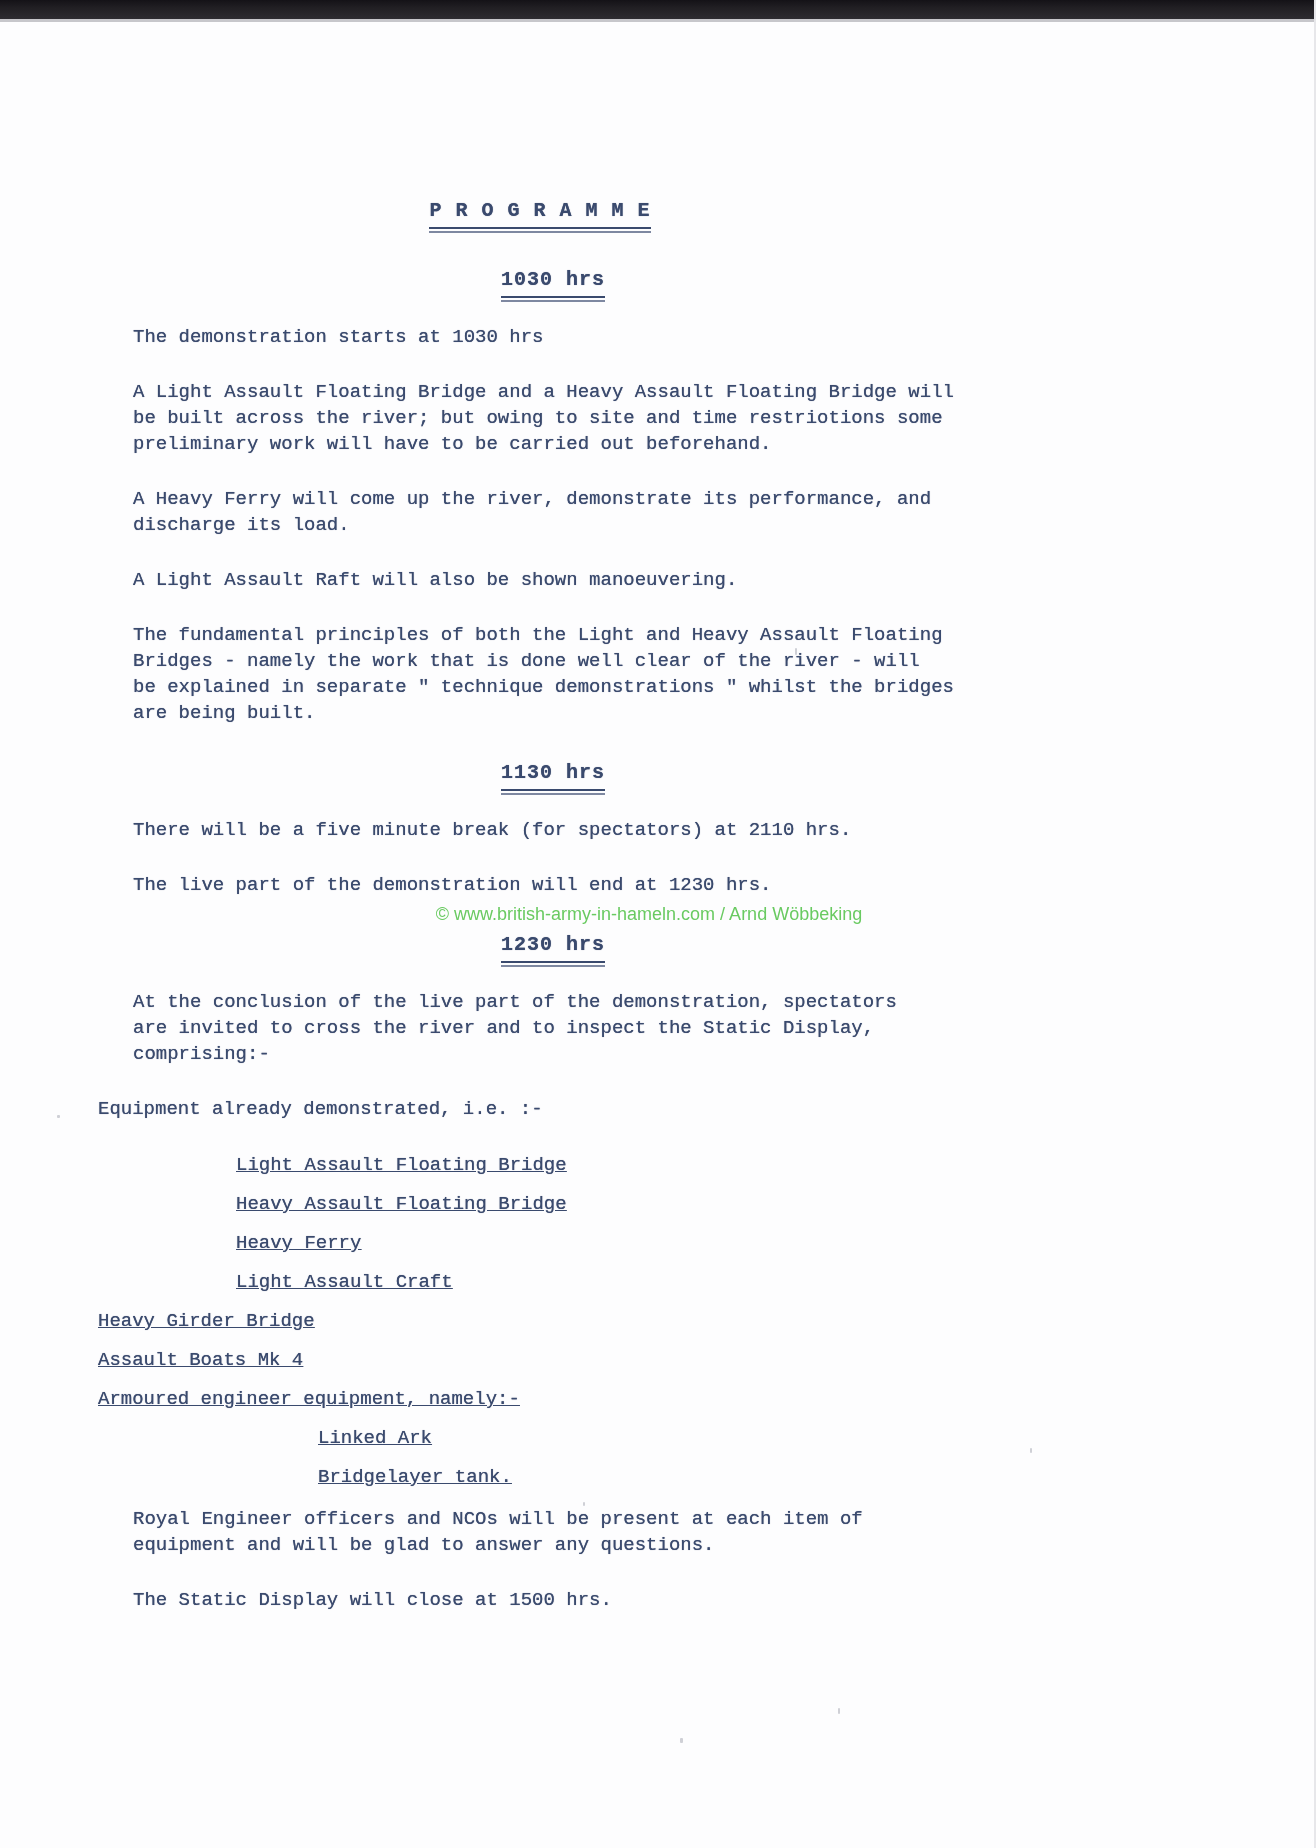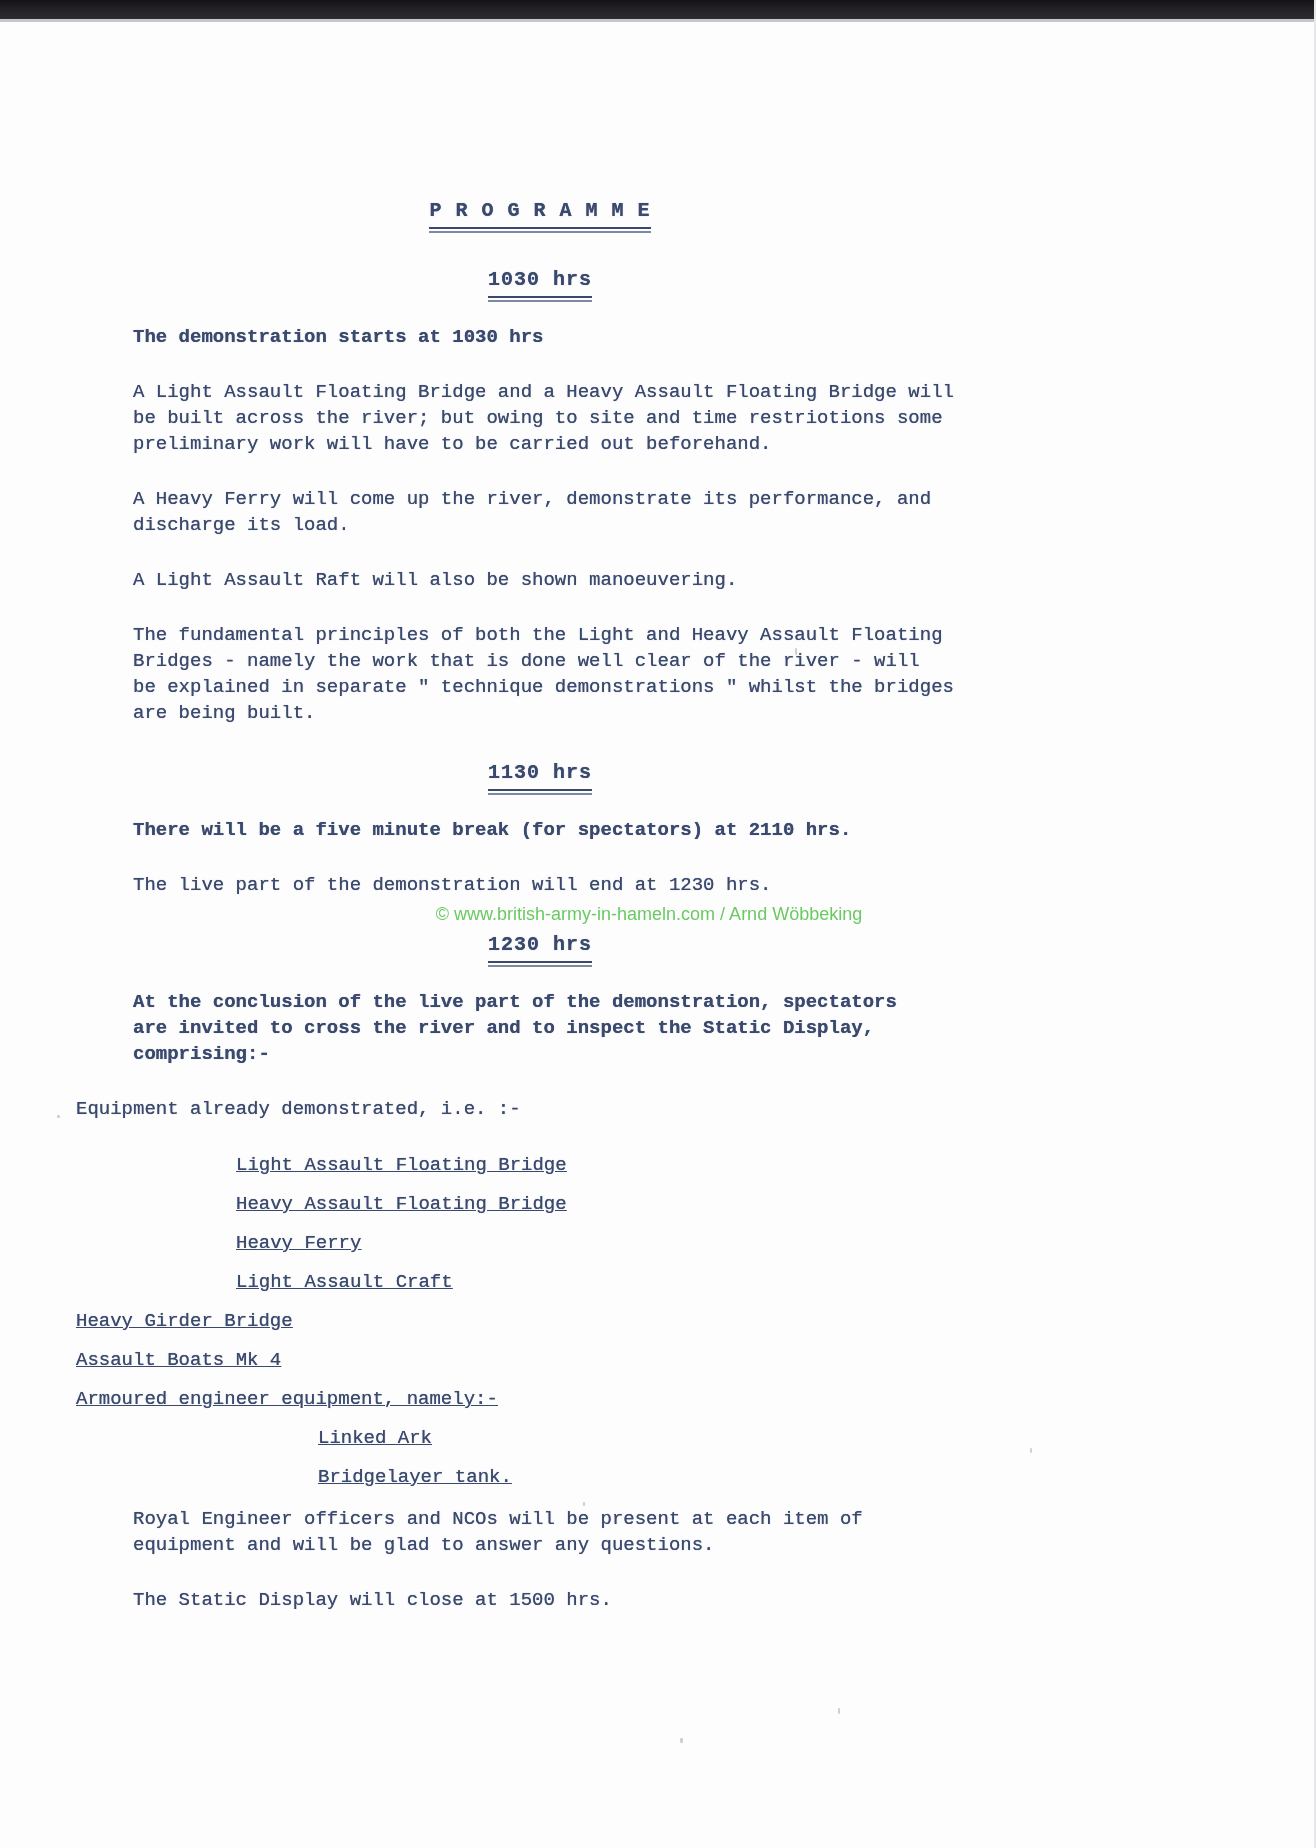--- a/index.html
+++ b/index.html
@@ -25,21 +25,21 @@
     background:linear-gradient(180deg,#141217 0%,#211f23 40%,#2e2c31 100%);
     border-bottom:3px solid #c7c7cb;
   }
   .doc{
     font-size:19px;
     line-height:26px;
     text-shadow:0 0 0.7px rgba(46,60,94,0.85);
   }
   .center{width:1080px;text-align:center;}
   .title-wrap{margin-top:176px;}
-  .heading-wrap{margin-top:34px;}
+  .heading-wrap{margin-top:34px;padding-left:13px;}
   h1.title,h2.heading{
     display:inline-block;
     margin:0;
     font-size:20px;
     font-weight:bold;
     letter-spacing:1px;
   }
   .underlined{
     display:inline-block;
     padding-bottom:2px;
@@ -50,22 +50,22 @@
     display:block;
     height:2px;
     background:currentColor;
     margin-top:3px;
   }
   .para{
     margin:29px 0 0 0;
     padding-left:133px;
     white-space:pre-line;
   }
-  .para.tight{margin-top:22px;font-weight:bold;}
-  .para.indent-1{padding-left:76px;}
+  .para.tight{margin-top:22px;}
+  .para.indent-1{padding-left:98px;}
   .para.indent-2{padding-left:236px;}
   .para.indent-3{padding-left:318px;}
   .item{margin-top:13px;text-decoration:underline;}
   .item.first{margin-top:30px;}
   .para.closing{margin-top:16px;}
   .watermark{
     position:absolute;
     left:0;right:16px;
     top:903px;
     text-align:center;

